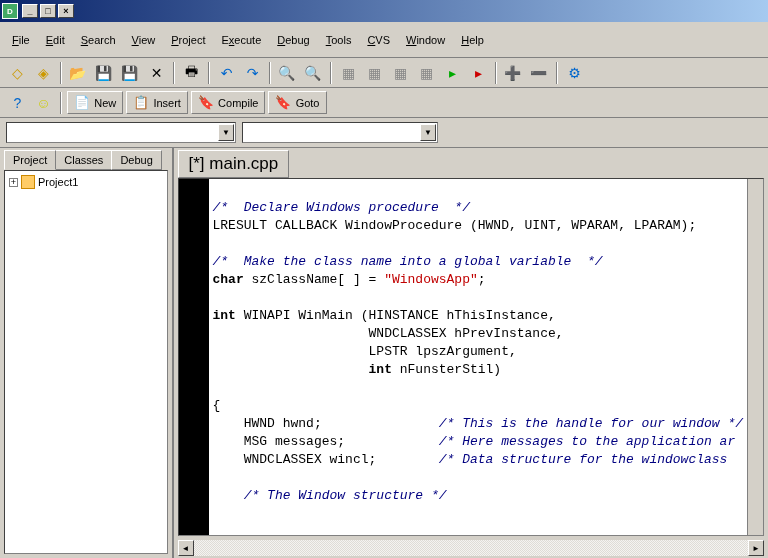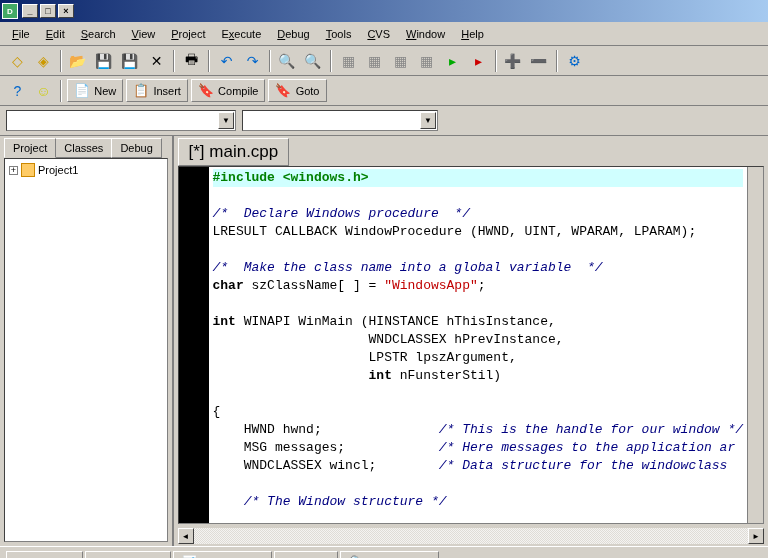--- a/index.html
+++ b/index.html
@@ -2,21 +2,21 @@
 <html><head>
 <meta charset="utf-8">
 <style>
 * { box-sizing: border-box; margin: 0; padding: 0; }
 body { font-family: Tahoma, sans-serif; font-size: 11px; background: #d4d0c8; width: 768px; height: 558px; overflow: hidden; }
 .titlebar { background: linear-gradient(to right, #0a246a, #a6caf0); height: 22px; display: flex; align-items: center; padding: 0 2px; color: white; font-weight: bold; }
 .titlebar-icon { width: 16px; height: 16px; background: #4a6; margin-right: 4px; display: inline-flex; align-items: center; justify-content: center; font-size: 8px; border: 1px solid #fff; }
 .titlebar-text { flex: 1; font-size: 11px; }
 .winbtns { display: flex; gap: 2px; }
 .winbtn { width: 16px; height: 14px; background: #d4d0c8; border: 1px solid #fff; border-right-color: #404040; border-bottom-color: #404040; color: #000; font-size: 9px; display: flex; align-items: center; justify-content: center; font-family: Arial; font-weight: bold; }
-.menubar { background: #d4d0c8; height: 24px; display: flex; align-items: center; padding: 0 4px; border-bottom: 1px solid #808080; }
+.menubar { background: #d4d0c8; height: 36px; display: flex; align-items: center; padding: 0 4px; border-bottom: 1px solid #808080; }
 .menuitem { padding: 2px 8px; cursor: default; }
 .menuitem u { text-decoration: underline; }
 .toolbar { background: #d4d0c8; padding: 3px 6px; display: flex; align-items: center; gap: 3px; border-bottom: 1px solid #808080; min-height: 30px; }
 .tbtn { width: 23px; height: 23px; border: 1px solid #d4d0c8; display: flex; align-items: center; justify-content: center; font-size: 14px; }
 .tsep { width: 2px; height: 22px; border-left: 1px solid #808080; border-right: 1px solid #fff; margin: 0 2px; }
 .tlabel-btn { height: 23px; border: 1px solid #808080; border-top-color: #fff; border-left-color: #fff; display: flex; align-items: center; padding: 0 6px; gap: 4px; background: #d4d0c8; }
 .tlabel-btn .ic { font-size: 13px; }
 .combo-row { padding: 4px 6px; display: flex; gap: 6px; border-bottom: 1px solid #808080; }
 .combo { height: 21px; background: #fff; border: 1px solid #808080; border-top-color: #404040; border-left-color: #404040; display: flex; align-items: center; position: relative; }
 .combo1 { width: 230px; }
@@ -152,21 +152,21 @@
       </div>
     </div>
   </div>
 
   <div class="right-panel">
     <div class="file-tabs">
       <div class="ftab">[*] main.cpp</div>
     </div>
     <div class="editor-wrap">
       <div class="gutter"></div>
-      <div class="code"><span class="hl"><span class="pp">#include </span><span class="pp">&lt;windows.h&gt;</span></span>
+      <div class="code">
 <span class="cm">/*  Declare Windows procedure  */</span>
 <span>LRESULT CALLBACK WindowProcedure (HWND, UINT, WPARAM, LPARAM);</span>
 
 <span class="cm">/*  Make the class name into a global variable  */</span>
 <span class="kw">char</span><span> szClassName[ ] = </span><span class="str">"WindowsApp"</span><span>;</span>
 
 <span class="kw">int</span><span> WINAPI WinMain (HINSTANCE hThisInstance,</span>
 <span>                    WNDCLASSEX hPrevInstance,</span>
 <span>                    LPSTR lpszArgument,</span>
 <span>                    </span><span class="kw">int</span><span> nFunsterStil)</span>

